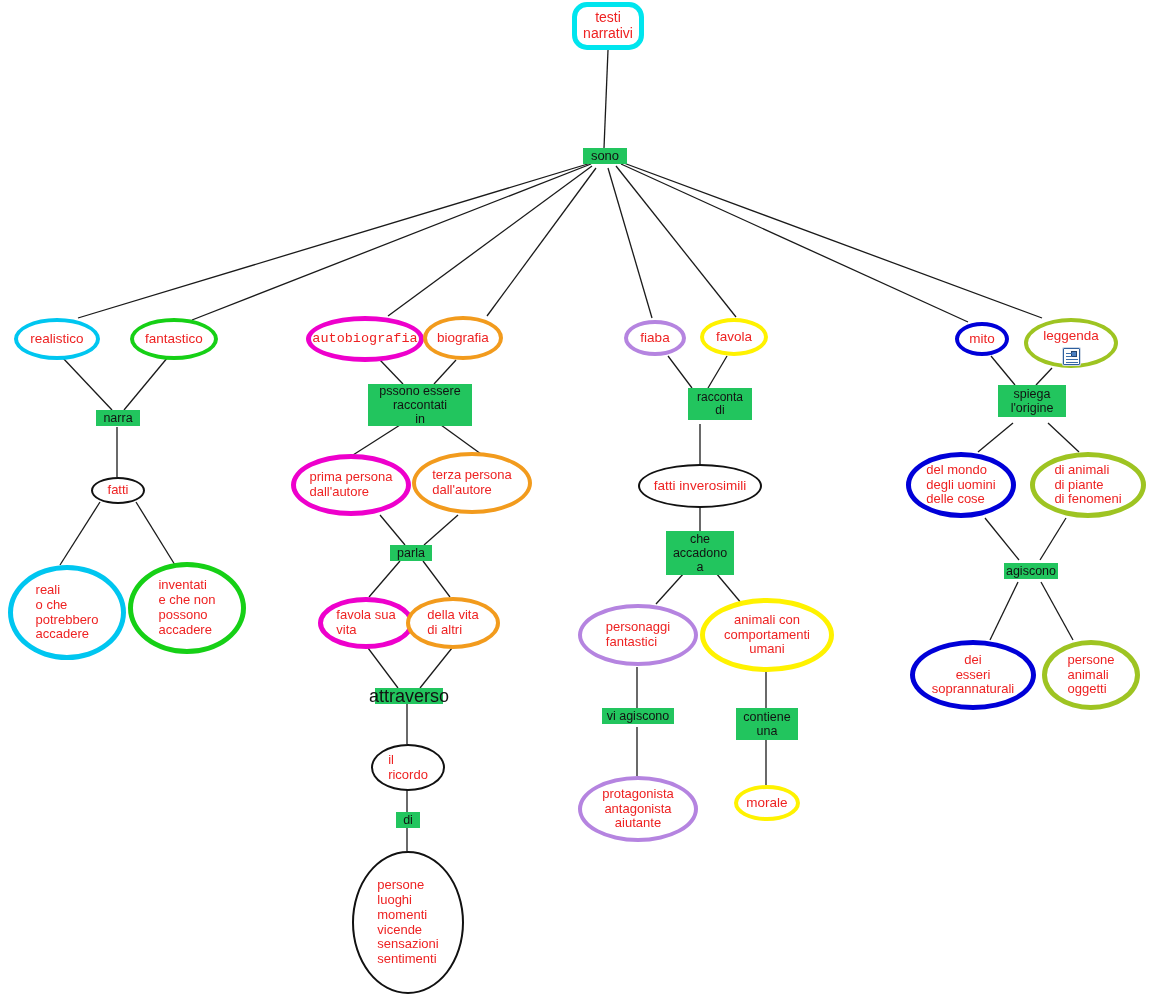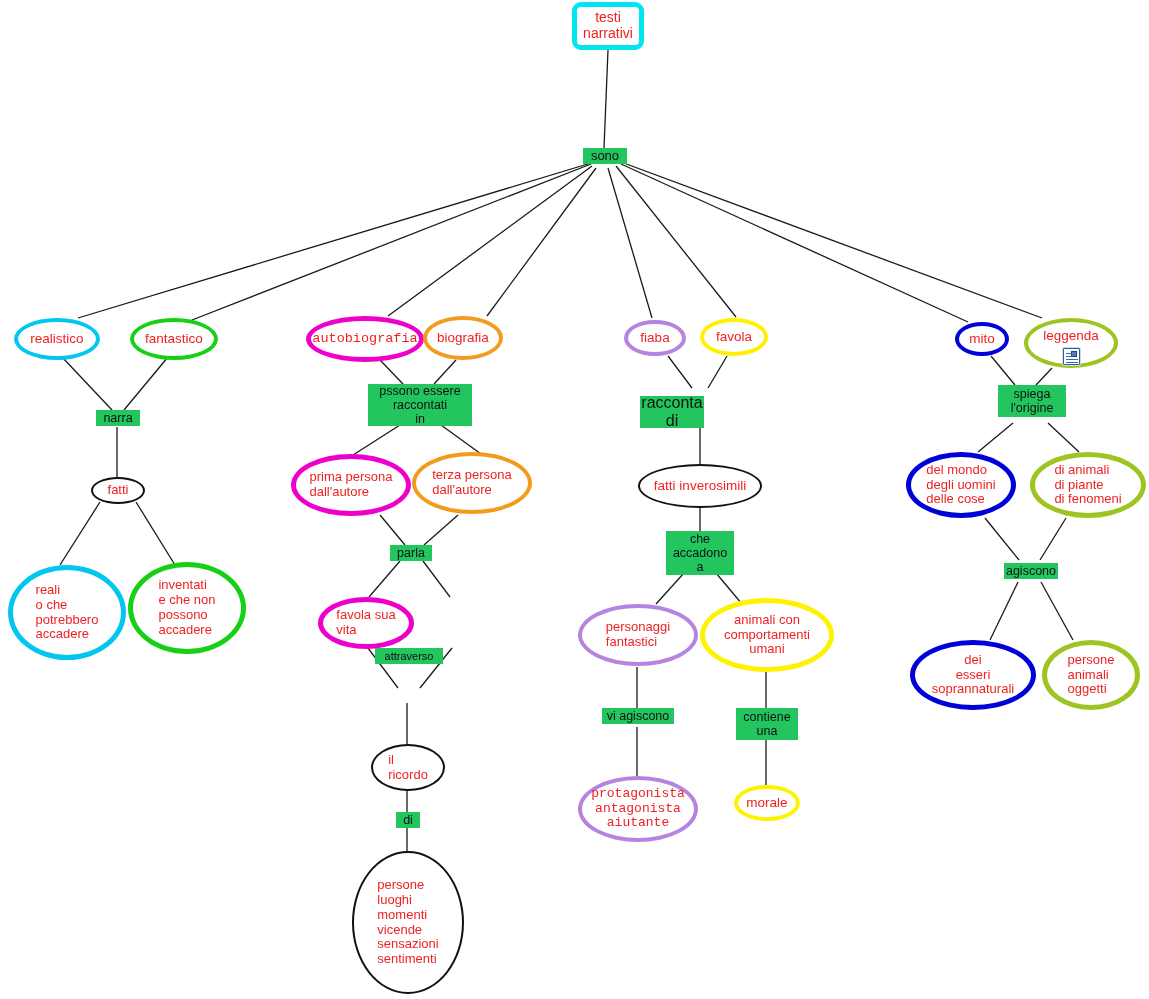--- a/index.html
+++ b/index.html
@@ -142,21 +142,21 @@
       <line x1="1052" y1="368" x2="1036" y2="385"></line>
       <line x1="1013" y1="423" x2="978" y2="452"></line>
       <line x1="1048" y1="423" x2="1079" y2="452"></line>
       <line x1="985" y1="518" x2="1019" y2="560"></line>
       <line x1="1066" y1="518" x2="1040" y2="560"></line>
       <line x1="1018" y1="582" x2="990" y2="640"></line>
       <line x1="1041" y1="582" x2="1073" y2="640"></line>
     </g>
   </svg>
 
-  <div class="node rounded" style="left:572px; top:2px; width:72px; height:48px; border-width:5px; border-color:#00e5ee; font-size:14px;">
+  <div class="node rounded" style="left:572px; top:2px; width:72px; height:48px; border-width:5px; border-color:#00e5ee; font-size:14px;border-radius:15px;">
     <span class="txt">testi
 narrativi</span>
   </div>
 
   <div class="link-label" style="left:583px; top:148px; width:44px; height:16px; font-size:13px;">sono</div>
 
   <div class="node ellipse" style="left:14px; top:318px; width:86px; height:42px; border-width:4px; border-color:#00c6f0; font-size:13.5px;">
     <span class="txt">realistico</span>
   </div>
 
@@ -229,40 +229,44 @@
 dall'autore</span>
   </div>
 
   <div class="link-label" style="left:390px; top:545px; width:42px; height:16px; font-size:12.5px;">parla</div>
 
   <div class="node ellipse" style="left:318px; top:597px; width:96px; height:52px; border-width:5px; border-color:#ee00cc; font-size:13px;">
     <span class="txt" style="text-align:left;">favola sua
 vita</span>
   </div>
 
-
-  <div class="link-label" style="left:375px; top:648px; width:68px; height:16px; font-size:11px;">attraverso</div>
+  <div class="node ellipse" style="left:406px; top:597px; width:94px; height:52px; border-width:4.5px; border-color:#f29b1d; font-size:13px;">
+    <span class="txt" style="text-align:left;">della vita
+di altri</span>
+  </div>
+
+  <div class="link-label" style="left:375px; top:688px; width:68px; height:16px; font-size:18px;">attraverso</div>
 
   <div class="node ellipse" style="left:371px; top:744px; width:74px; height:47px; border-width:2.5px; border-color:#111111; font-size:13px;">
     <span class="txt" style="text-align:left;">il
 ricordo</span>
   </div>
 
   <div class="link-label" style="left:396px; top:812px; width:24px; height:16px; font-size:12.5px;">di</div>
 
   <div class="node ellipse" style="left:352px; top:851px; width:112px; height:143px; border-width:2.5px; border-color:#111111; font-size:13px;">
     <span class="txt" style="text-align:left;">persone
 luoghi
 momenti
 vicende
 sensazioni
 sentimenti</span>
   </div>
 
-  <div class="link-label" style="left:640px; top:388px; width:64px; height:32px; font-size:16px;margin-top:8px;">racconta
+  <div class="link-label" style="left:688px; top:388px; width:64px; height:32px; font-size:12px;">racconta
 di</div>
 
   <div class="node ellipse" style="left:638px; top:464px; width:124px; height:44px; border-width:2.5px; border-color:#111111; font-size:13.5px;">
     <span class="txt">fatti inverosimili</span>
   </div>
 
   <div class="link-label" style="left:666px; top:531px; width:68px; height:44px; font-size:12.5px;">che
 accadono
 a</div>
 
@@ -275,21 +279,21 @@
     <span class="txt">animali con
 comportamenti
 umani</span>
   </div>
 
   <div class="link-label" style="left:602px; top:708px; width:72px; height:16px; font-size:12.5px;">vi agiscono</div>
 
   <div class="link-label" style="left:736px; top:708px; width:62px; height:32px; font-size:12.5px;">contiene
 una</div>
 
-  <div class="node ellipse" style="left:578px; top:776px; width:120px; height:66px; border-width:4.5px; border-color:#b584e0; font-size:13px;font-family:Liberation Mono, monospace;">
+  <div class="node ellipse" style="left:578px; top:776px; width:120px; height:66px; border-width:4.5px; border-color:#b584e0; font-size:13px;">
     <span class="txt">protagonista
 antagonista
 aiutante</span>
   </div>
 
   <div class="node ellipse" style="left:734px; top:785px; width:66px; height:36px; border-width:4px; border-color:#fff200; font-size:13.5px;">
     <span class="txt">morale</span>
   </div>
 
   <div class="link-label" style="left:998px; top:385px; width:68px; height:32px; font-size:12.5px;">spiega

